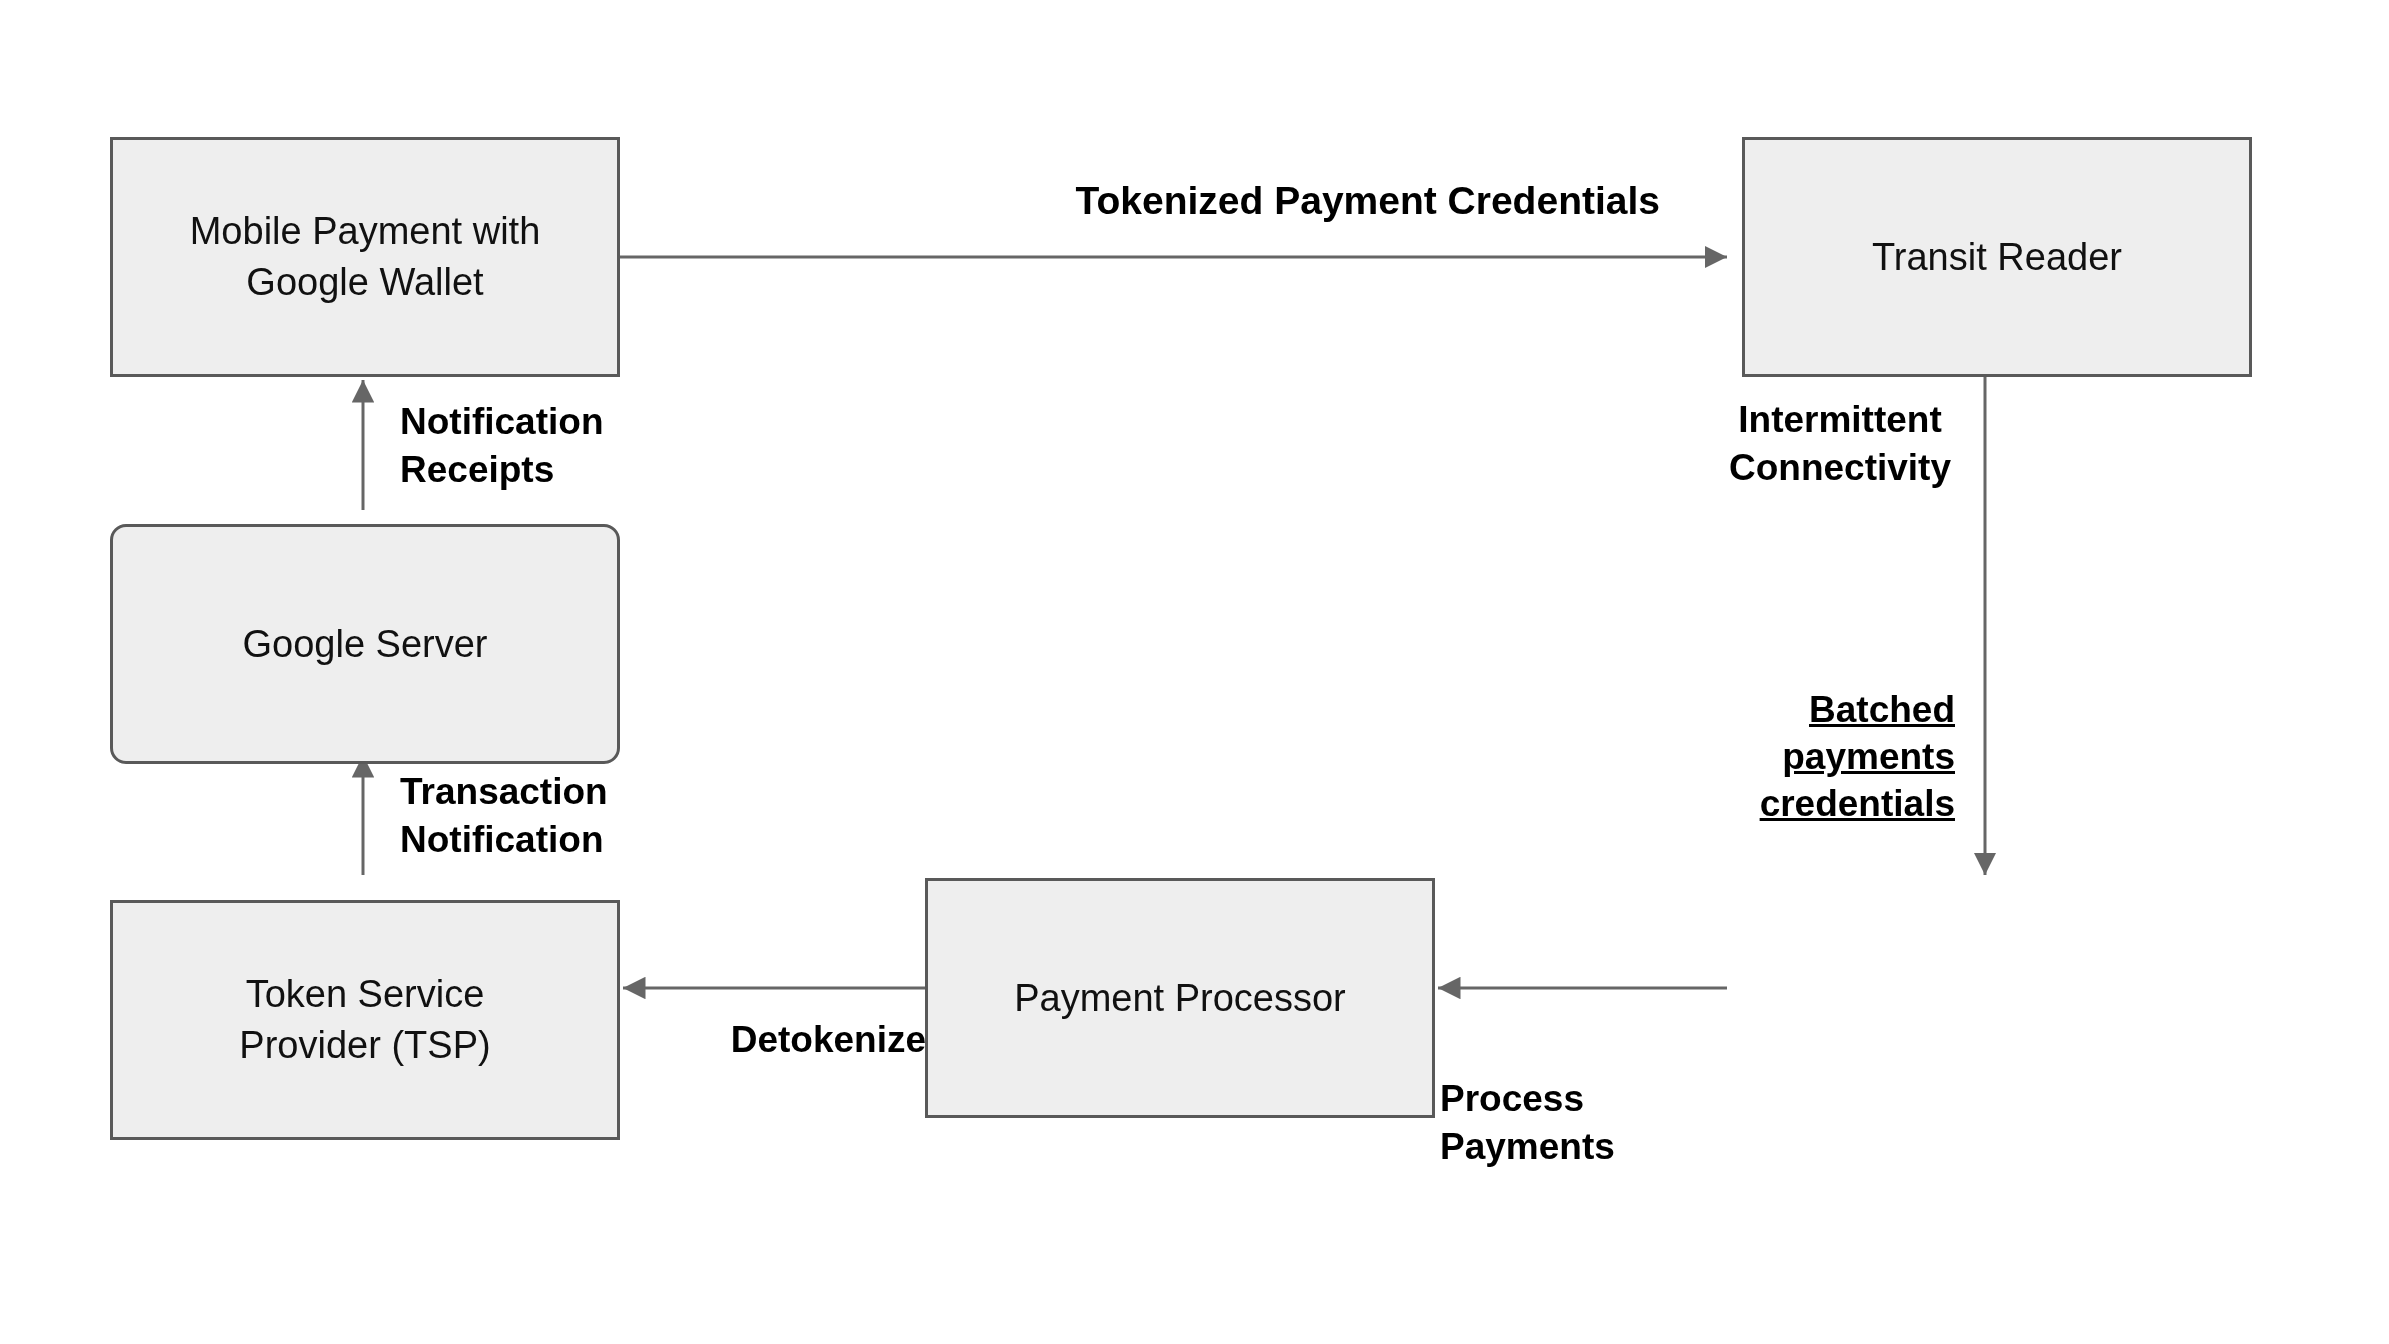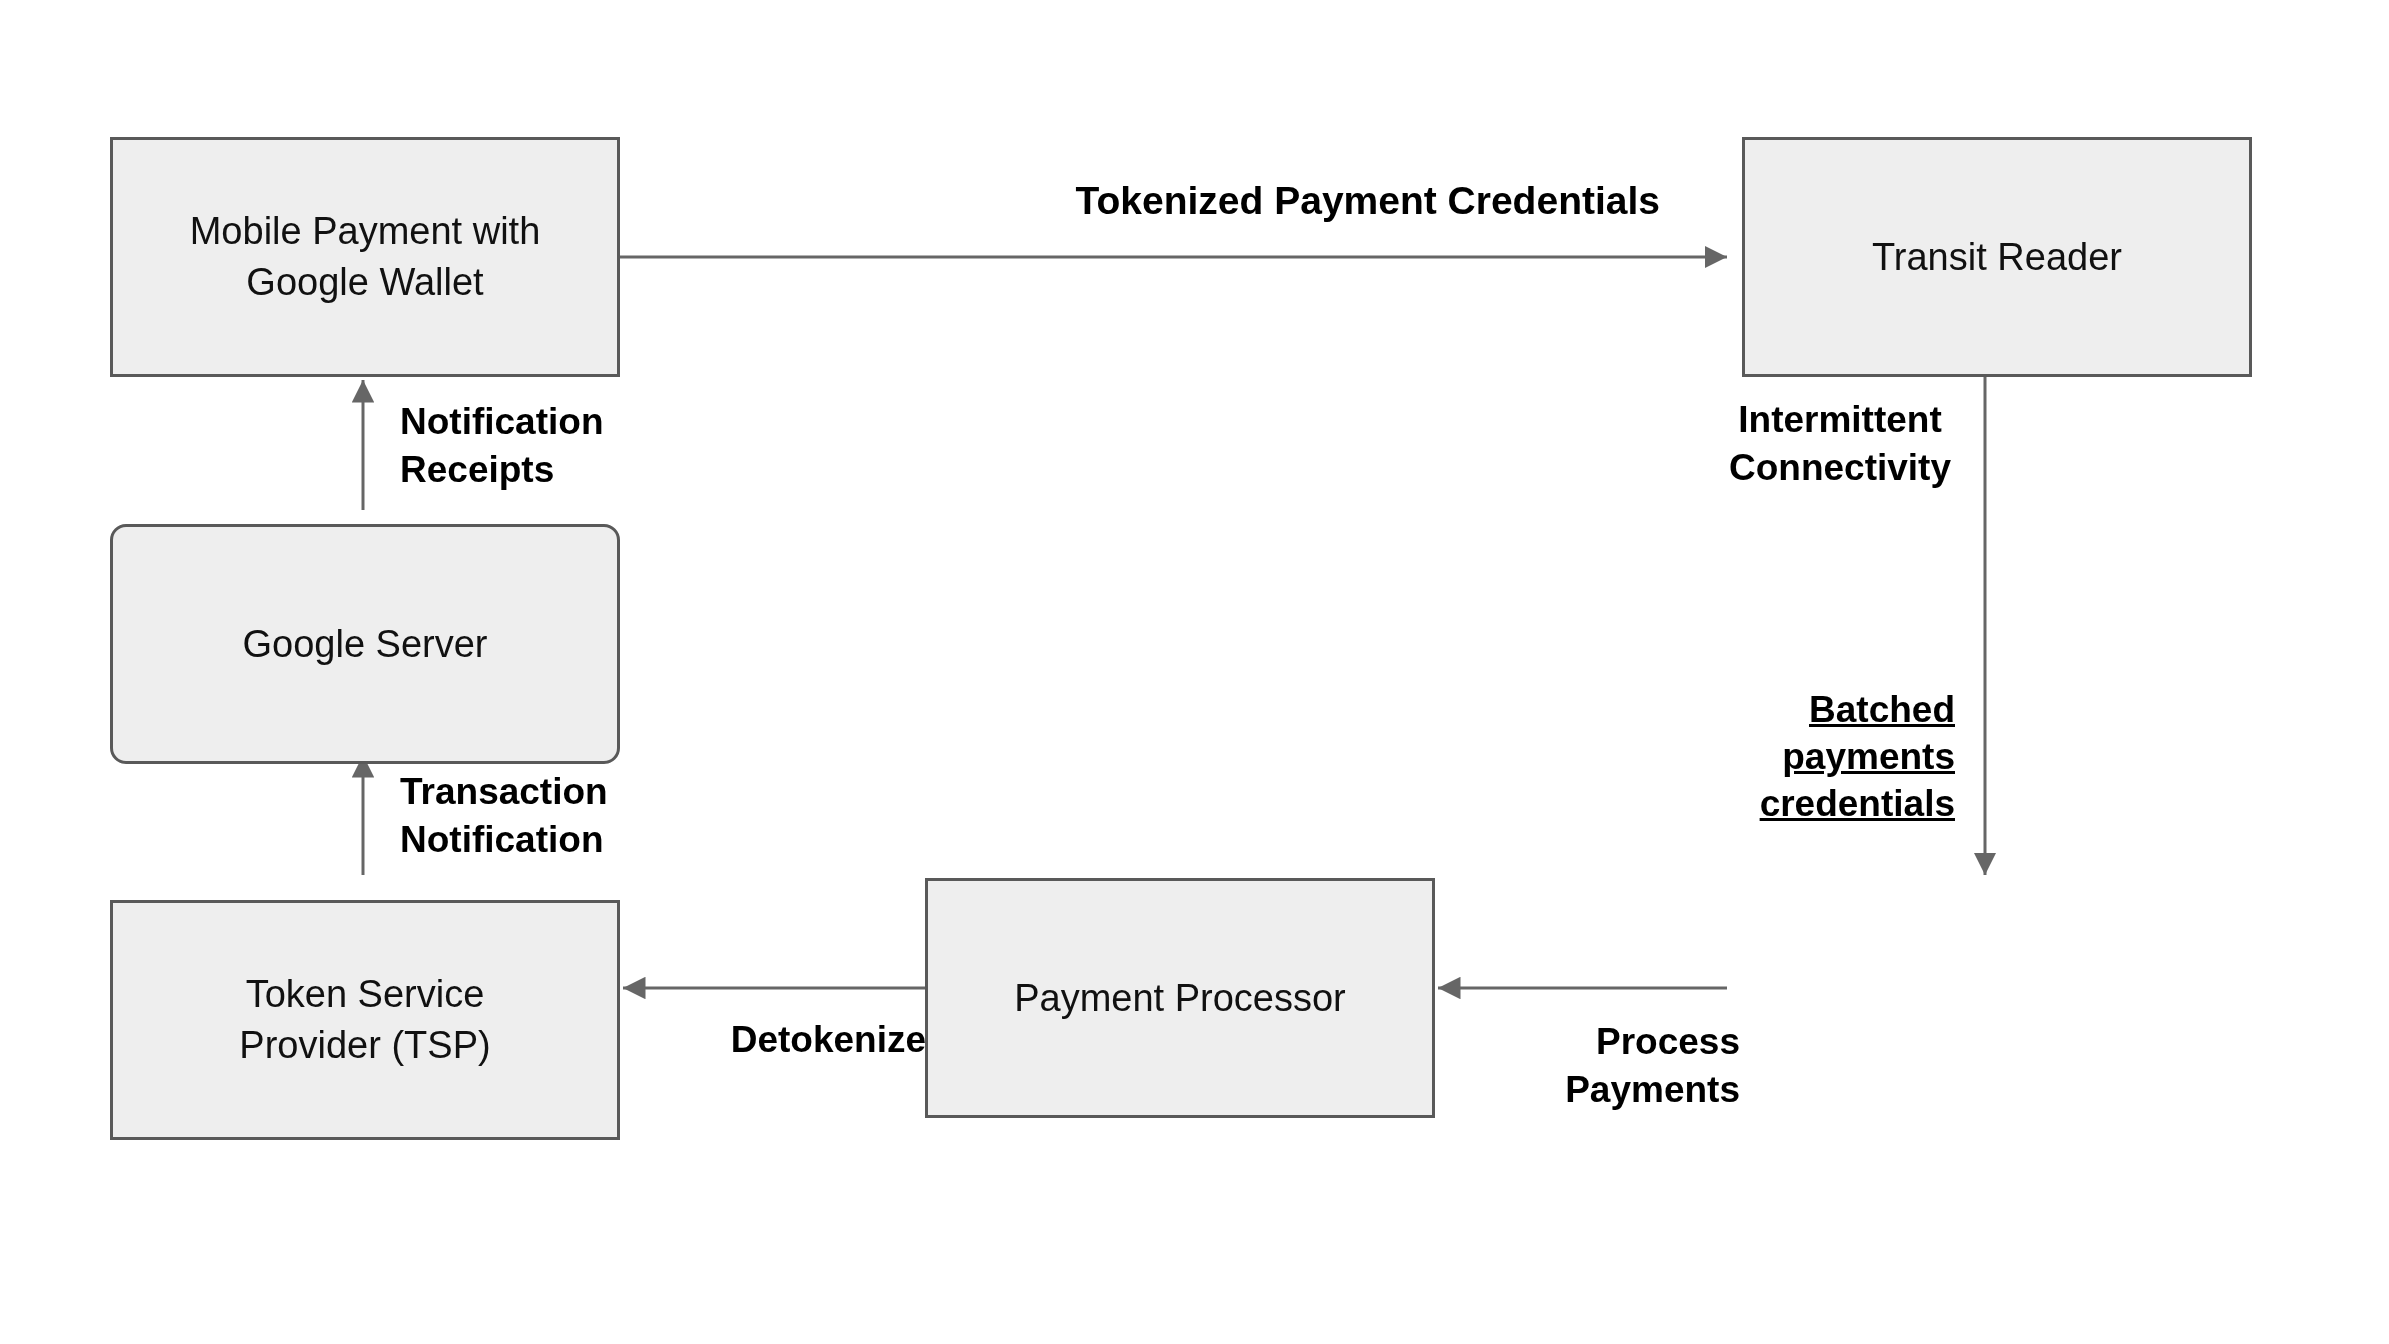--- a/index.html
+++ b/index.html
@@ -67,21 +67,21 @@
   #label-tokenized {
     left: 720px; top: 178px; width: 940px;
     text-align: right;
     font-size: 39px;
     line-height: 46px;
   }
   #label-notification-receipts    { left: 400px;  top: 398px;  text-align: left; }
   #label-transaction-notification { left: 400px;  top: 768px;  text-align: left; }
   #label-intermittent             { left: 1675px; top: 396px;  width: 330px; text-align: center; }
   #label-batched                  { left: 1655px; top: 686px;  width: 300px; text-align: right; line-height: 47px; text-decoration: underline; }
-  #label-process                  { left: 1440px; top: 1018px; width: 300px; text-align: right; }
+  #label-process                  { left: 1440px; top: 1075px; width: 300px; text-align: left; }
   #label-detokenize               { left: 626px;  top: 1016px; width: 300px; text-align: right; }
 </style>
 </head>
 <body>
 
 <div id="canvas" style="--bg: #ffffff; --node-fill: #eeeeee; --node-border: #595959; --arrow: #666666; --text: #000000;">
 
   <svg id="edges" viewBox="0 0 2389 1344" xmlns="http://www.w3.org/2000/svg">
     <defs>
       <marker id="arrowhead" viewBox="0 0 10 10" refX="10" refY="5" markerWidth="7.5" markerHeight="7.5" orient="auto-start-reverse">

